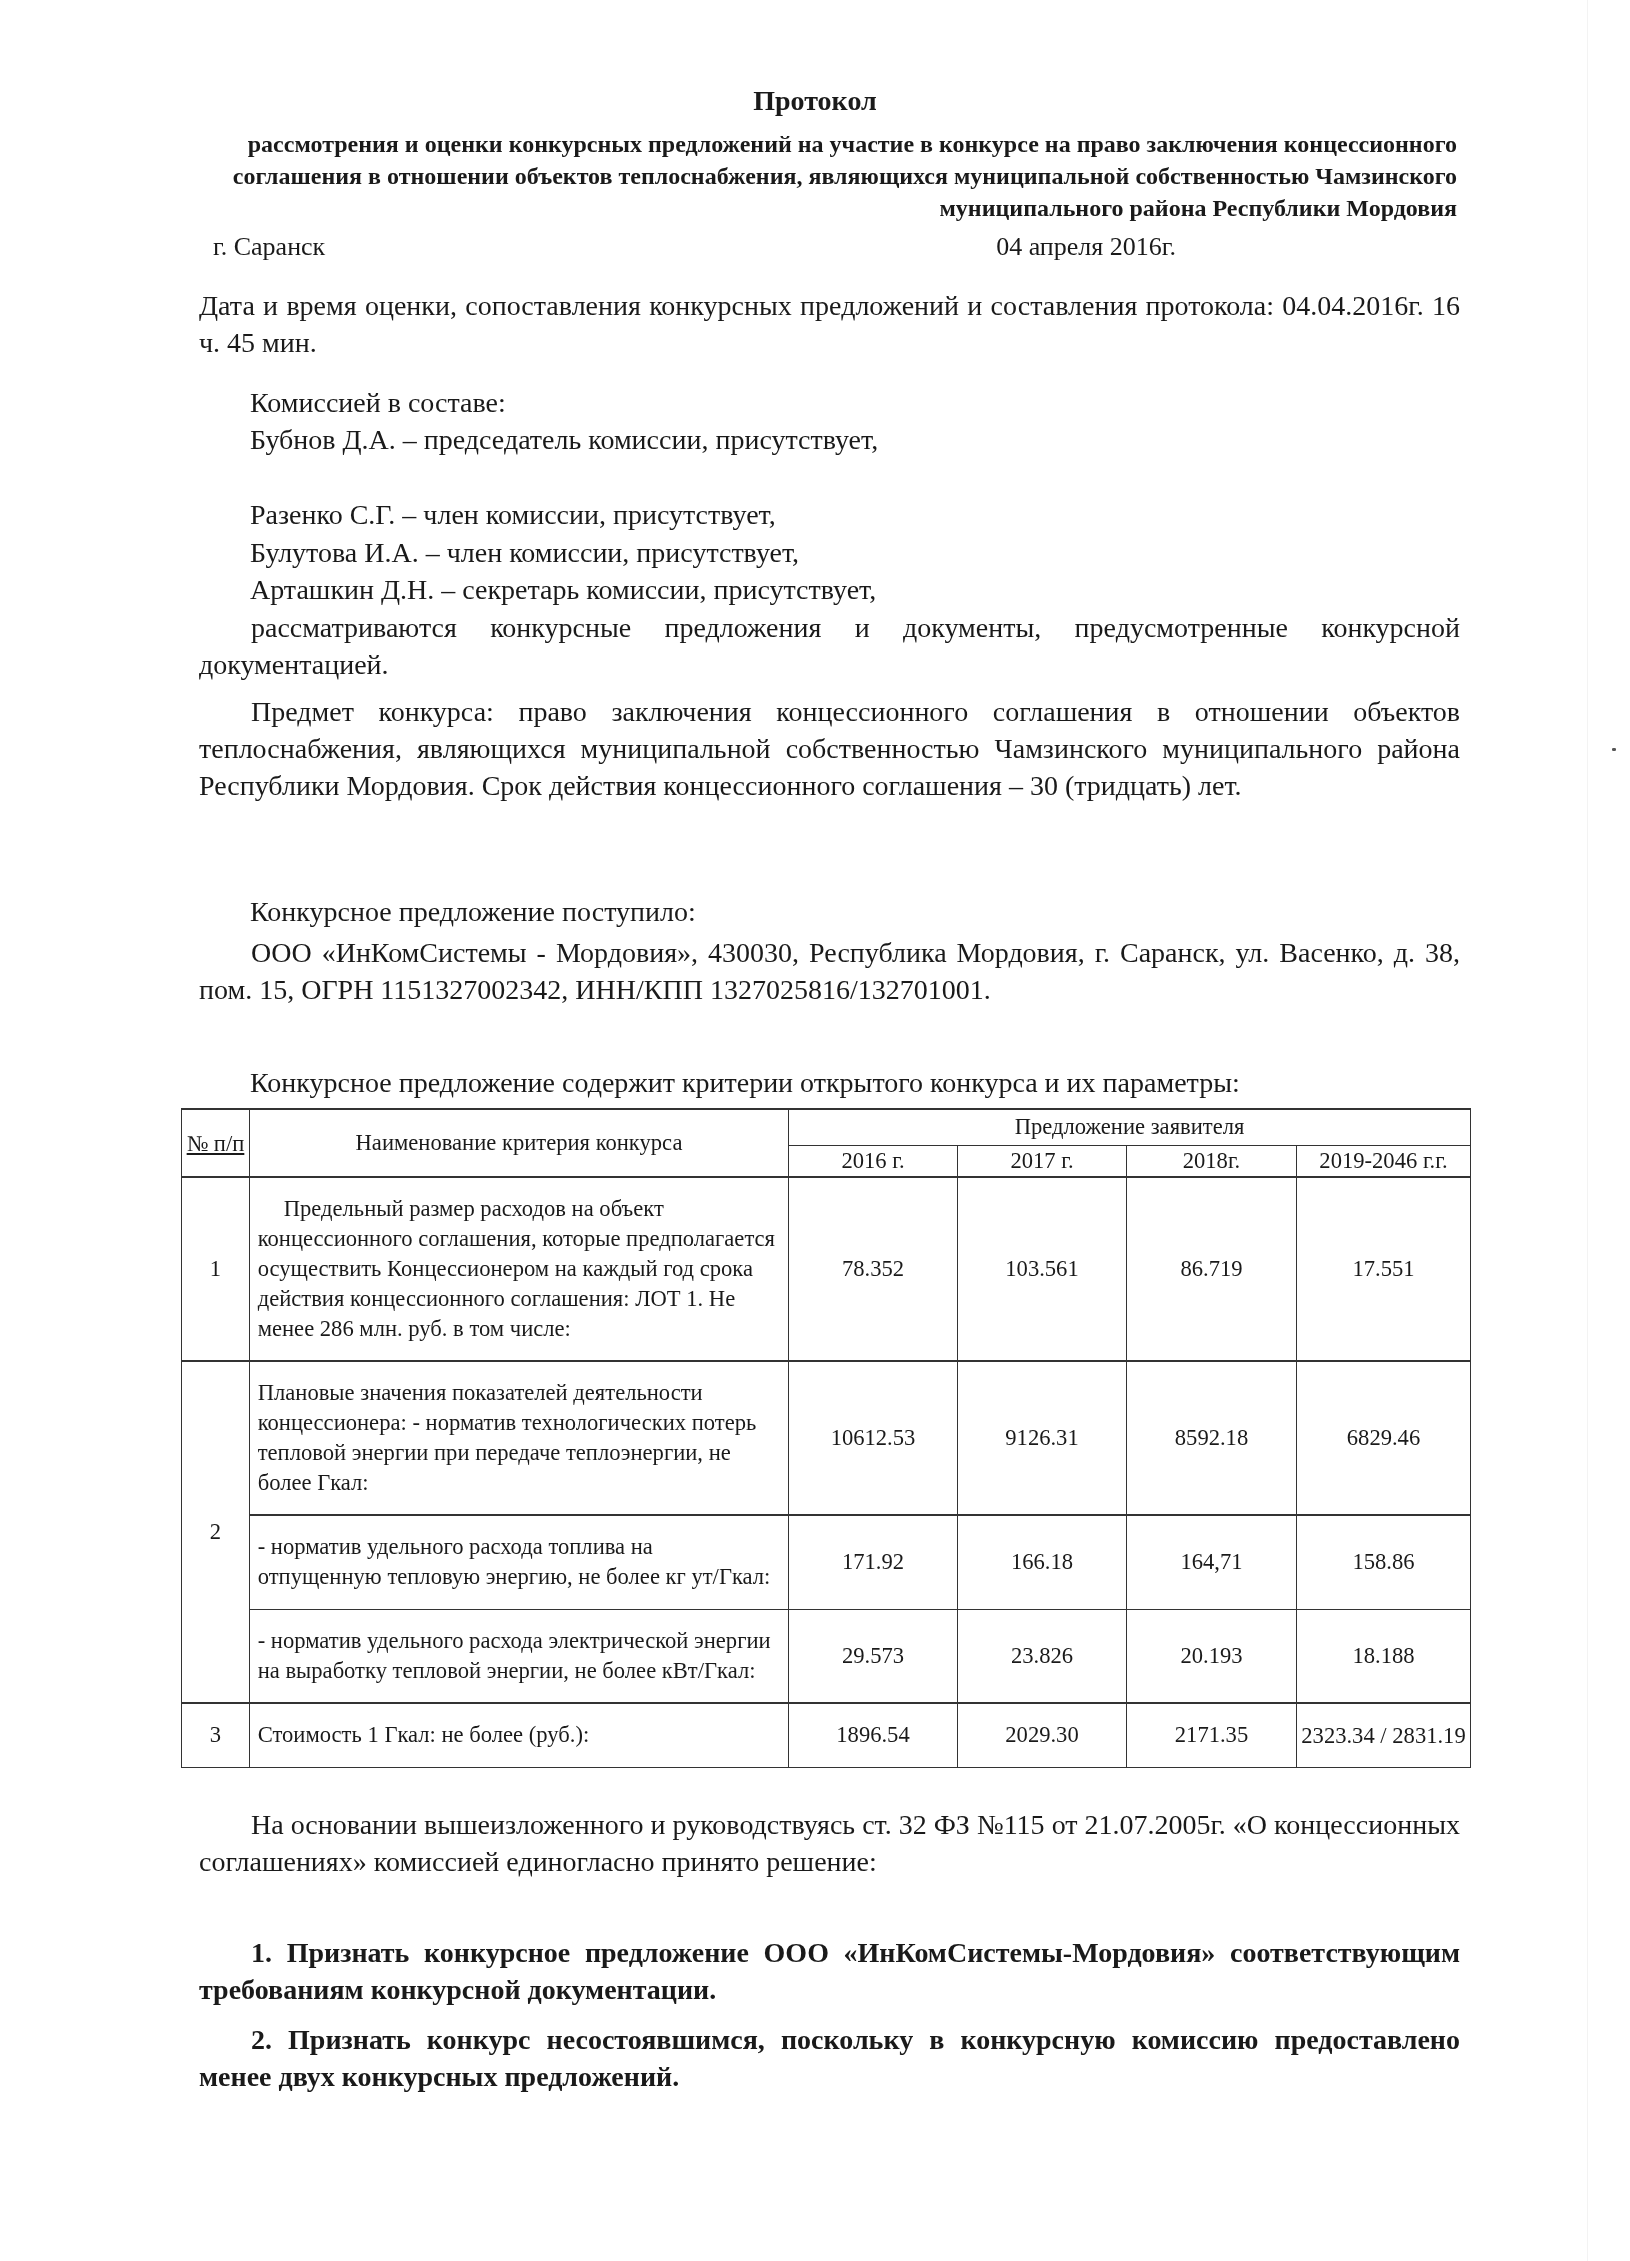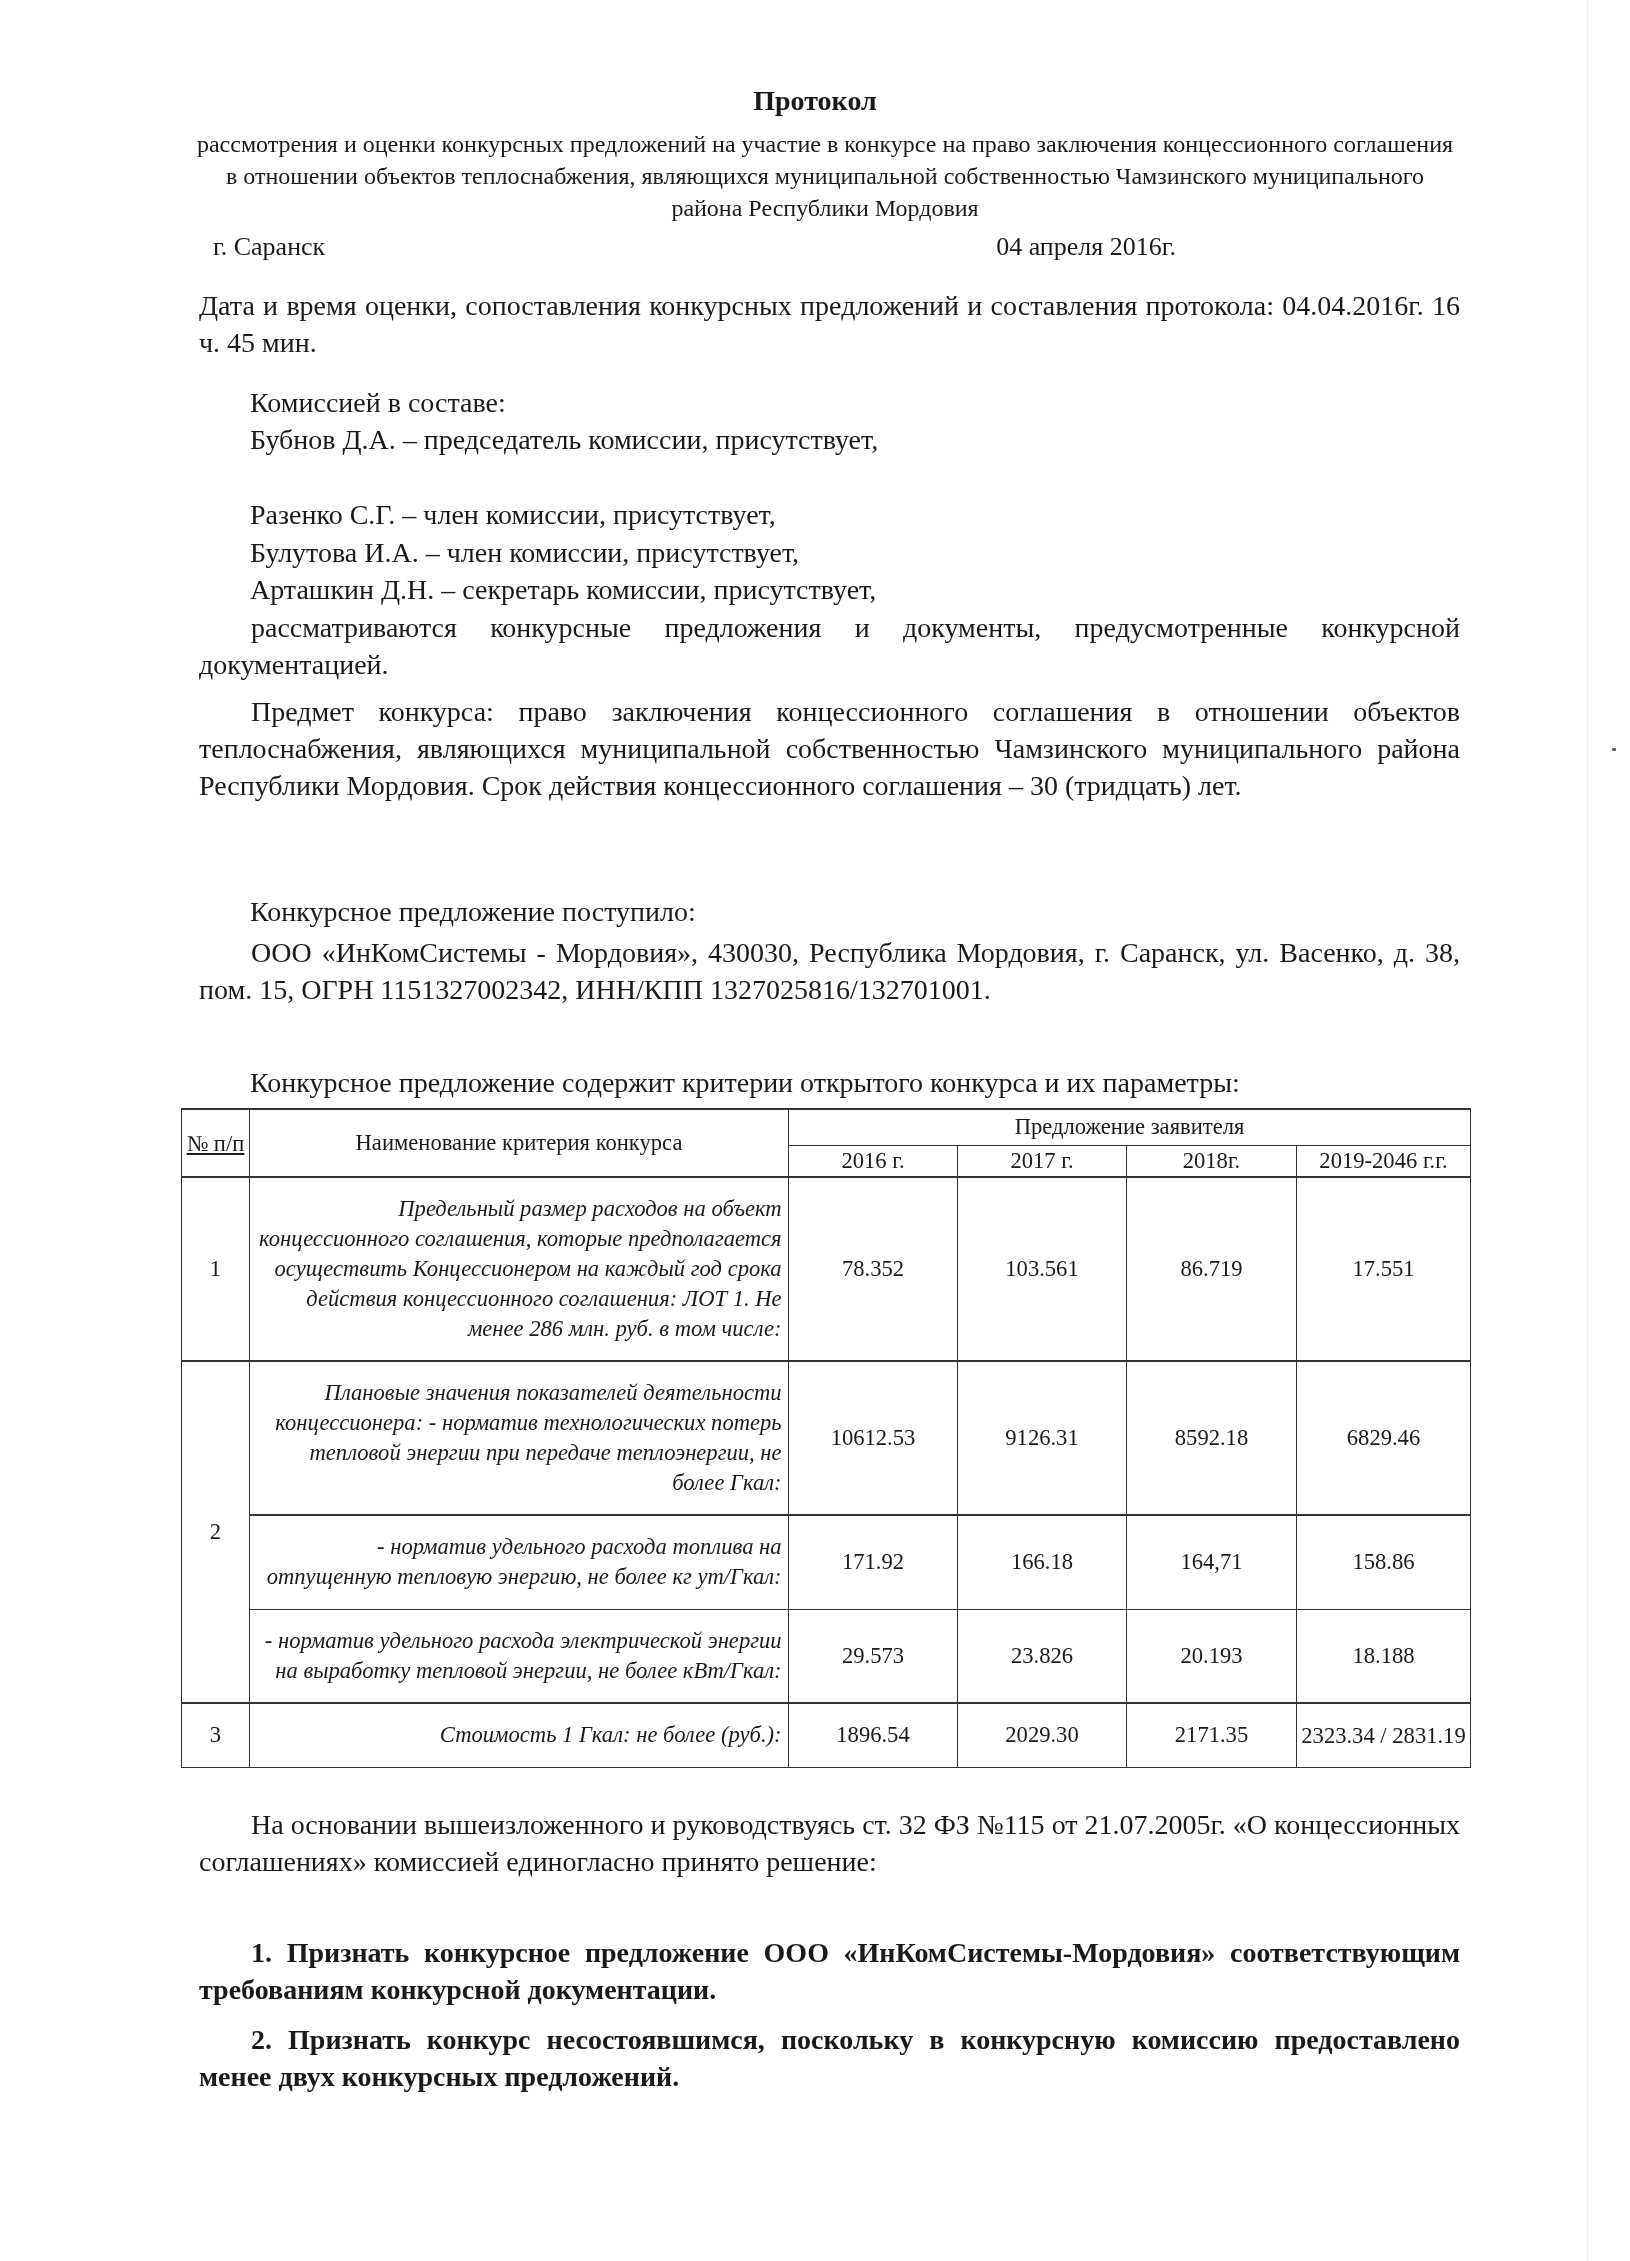--- a/index.html
+++ b/index.html
@@ -4,36 +4,36 @@
 <style>
   html, body { margin: 0; padding: 0; background: #ffffff; }
   body { width: 1630px; height: 2261px; position: relative; overflow: hidden;
          font-family: "Liberation Serif", "DejaVu Serif", serif; color: #1a1a1a; }
   .page { position: absolute; left: 0; top: 0; width: 1355px; height: 2261px; }
   .scan-line { position: absolute; left: 1587px; top: 0; width: 1.3px; height: 2261px; background: #f3f3f3; }
   .speck { position: absolute; width: 3.9px; height: 2.6px; background: #555; border-radius: 1.3px; left: 1612px; top: 748px; }
 
   .title { position: absolute; left: 0; width: 1630px; text-align: center; top: 85px;
            font-weight: bold; font-size: 28px; }
-  .subtitle { position: absolute; left: 193px; width: 1264px; text-align: center; top: 128px;
-              font-weight: normal; font-size: 24px; line-height: 32px; }
+  .subtitle { position: absolute; left: 193px; width: 1264px; text-align: right; top: 128px;
+              font-weight: bold; font-size: 24px; line-height: 32px; }
   .city { position: absolute; left: 213px; top: 232px; font-size: 26px; }
   .date { position: absolute; right: 179px; top: 232px; font-size: 26px; }
 
   .para { position: absolute; left: 199px; width: 1261px; font-size: 28px; line-height: 37px; text-align: justify; }
   .indent { text-indent: 52px; }
   .line { position: absolute; left: 250px; font-size: 28px; white-space: nowrap; }
 
   table.crit { position: absolute; left: 181px; top: 1108px; width: 1290px; border-collapse: collapse;
                font-size: 22.6px; }
   table.crit td, table.crit th { border: 1.3px solid #333; font-weight: normal; vertical-align: middle; }
   table.crit th { text-align: center; }
   table.crit td.num { text-align: center; }
   table.crit td.val { text-align: center; }
-  table.crit td.txt { text-align: right; padding: 2.6px 6.4px 2.6px 7.7px; line-height: 30px; font-style: italic; }
+  table.crit td.txt { text-align: left; padding: 2.6px 6.4px 2.6px 7.7px; line-height: 30px; }
   table.crit td.txt.center1 { text-indent: 26px; }
   .thick-top { border-top: 2.6px solid #333 !important; }
 
   .decision { position: absolute; left: 199px; width: 1261px; font-size: 28px; line-height: 37px;
               font-weight: bold; text-align: justify; margin-top: 41px; }
 </style>
 </head>
 <body>
 
 <div class="page">

